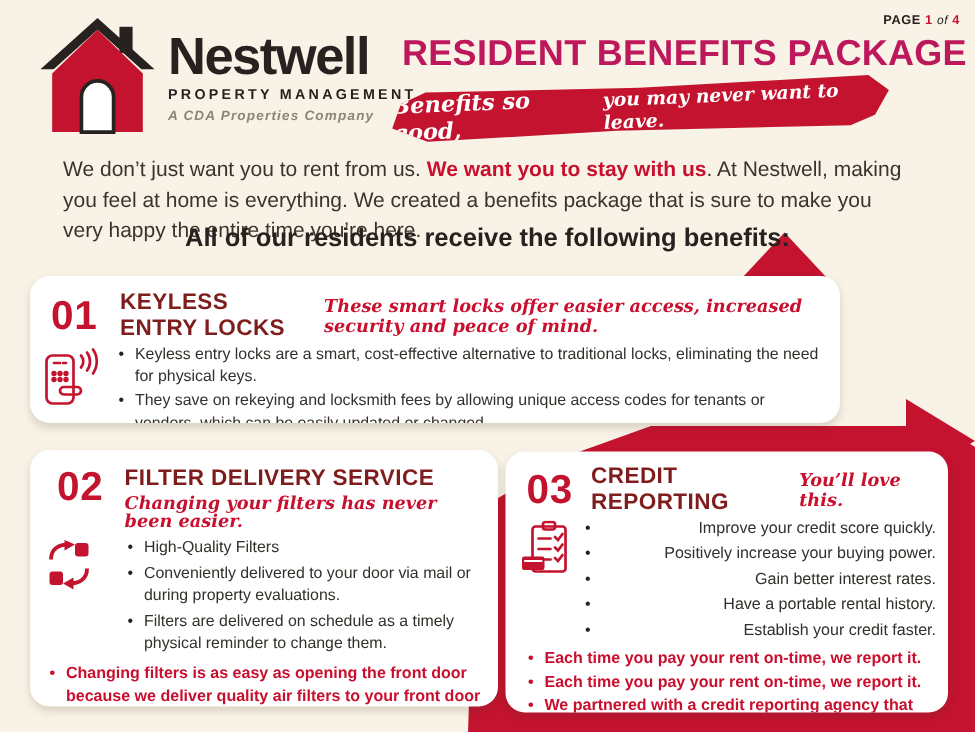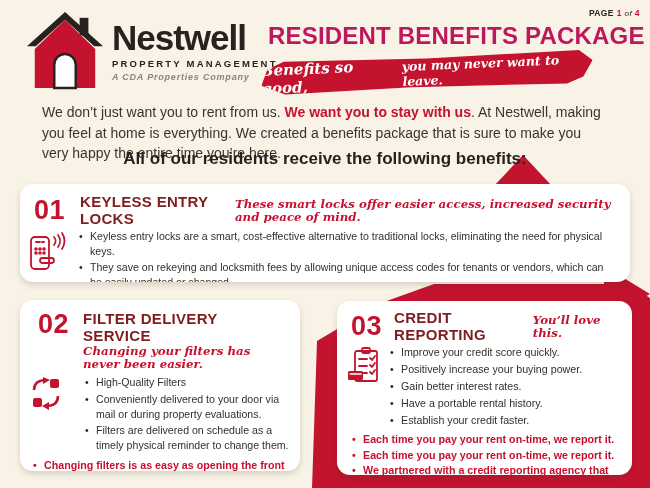--- a/index.html
+++ b/index.html
@@ -30,22 +30,22 @@
 
   
   .intro{position:absolute;left:42px;top:102px;width:566px;margin:0;z-index:3;text-align:left;
          font-size:14px;line-height:1.48;color:#3a342e;font-weight:500;}
   .intro-red{color:#c8102e;font-weight:bold;}
   .lead{position:absolute;left:0;top:149px;width:100%;margin:0;z-index:3;text-align:center;
         font-size:17px;font-weight:bold;color:#272220;}
 
   
   .card{position:absolute;background:#ffffff;border-radius:13px;box-shadow:0 3px 6px rgba(70,55,40,.18);z-index:2;overflow:hidden;}
-  .card1{left:20px;top:184px;width:610px;height:98px;}
-  .card2{left:20px;top:300px;width:280px;height:171px;}
+  .card1{left:20px;top:184px;width:540px;height:98px;}
+  .card2{left:20px;top:300px;width:312px;height:171px;}
   .card3{left:337px;top:301px;width:295px;height:174px;}
 
   .num{color:#c3132f;font-size:27px;font-weight:800;line-height:1;letter-spacing:.5px;}
   .ctitle{margin:0;font-size:15px;font-weight:800;letter-spacing:.3px;color:#7f1d1d;line-height:1.1;}
   .script{color:#c8102e;font-family:"DejaVu Serif",serif;font-style:italic;font-weight:bold;font-size:11.8px;line-height:1.1;}
 
   .card1 .card-head{display:flex;align-items:center;gap:15px;padding:10px 16px 2px 14px;}
   .card1 .card-body{display:flex;gap:8px;padding:0 12px 6px 6px;}
   .icon-cell{flex:0 0 44px;display:flex;justify-content:center;align-items:flex-start;padding-top:2px;}
 
@@ -55,21 +55,21 @@
   ul.red-bullets li{position:relative;padding-left:12px;font-size:10.7px;line-height:1.4;color:#c8102e;font-weight:bold;margin-bottom:2px;}
   ul.red-bullets li::before{content:"•";position:absolute;left:1px;}
 
   .card2 .card-head{display:flex;align-items:flex-start;gap:14px;padding:11px 12px 2px 18px;}
   .card2 .title-block{display:flex;flex-direction:column;gap:1px;}
   .card2 .card-body{display:flex;gap:16px;padding:2px 8px 0 4px;}
   .card2 ul.bullets li{font-size:10.6px;line-height:1.4;}
   .card2 ul.red-bullets{padding:3px 10px 6px 12px;}
 
   .card3 .card-head{display:flex;align-items:center;gap:12px;padding:9px 16px 2px 14px;}
-  .card3 .card-body{display:flex;gap:4px;padding:0 8px 0 6px;}
+  .card3 .card-body{display:flex;gap:4px;padding:0 8px 0 6px;text-align:right;}
   .card3 .icon-cell{flex:0 0 42px;}
   .card3 ul.bullets li{font-size:10.7px;line-height:1.4;}
   .card3 ul.red-bullets{padding:2px 8px 6px 14px;}
   .card3 ul.red-bullets li{line-height:1.38;margin-bottom:1px;}
 </style>
 </head>
 <body>
 
 <div class="page">
 

